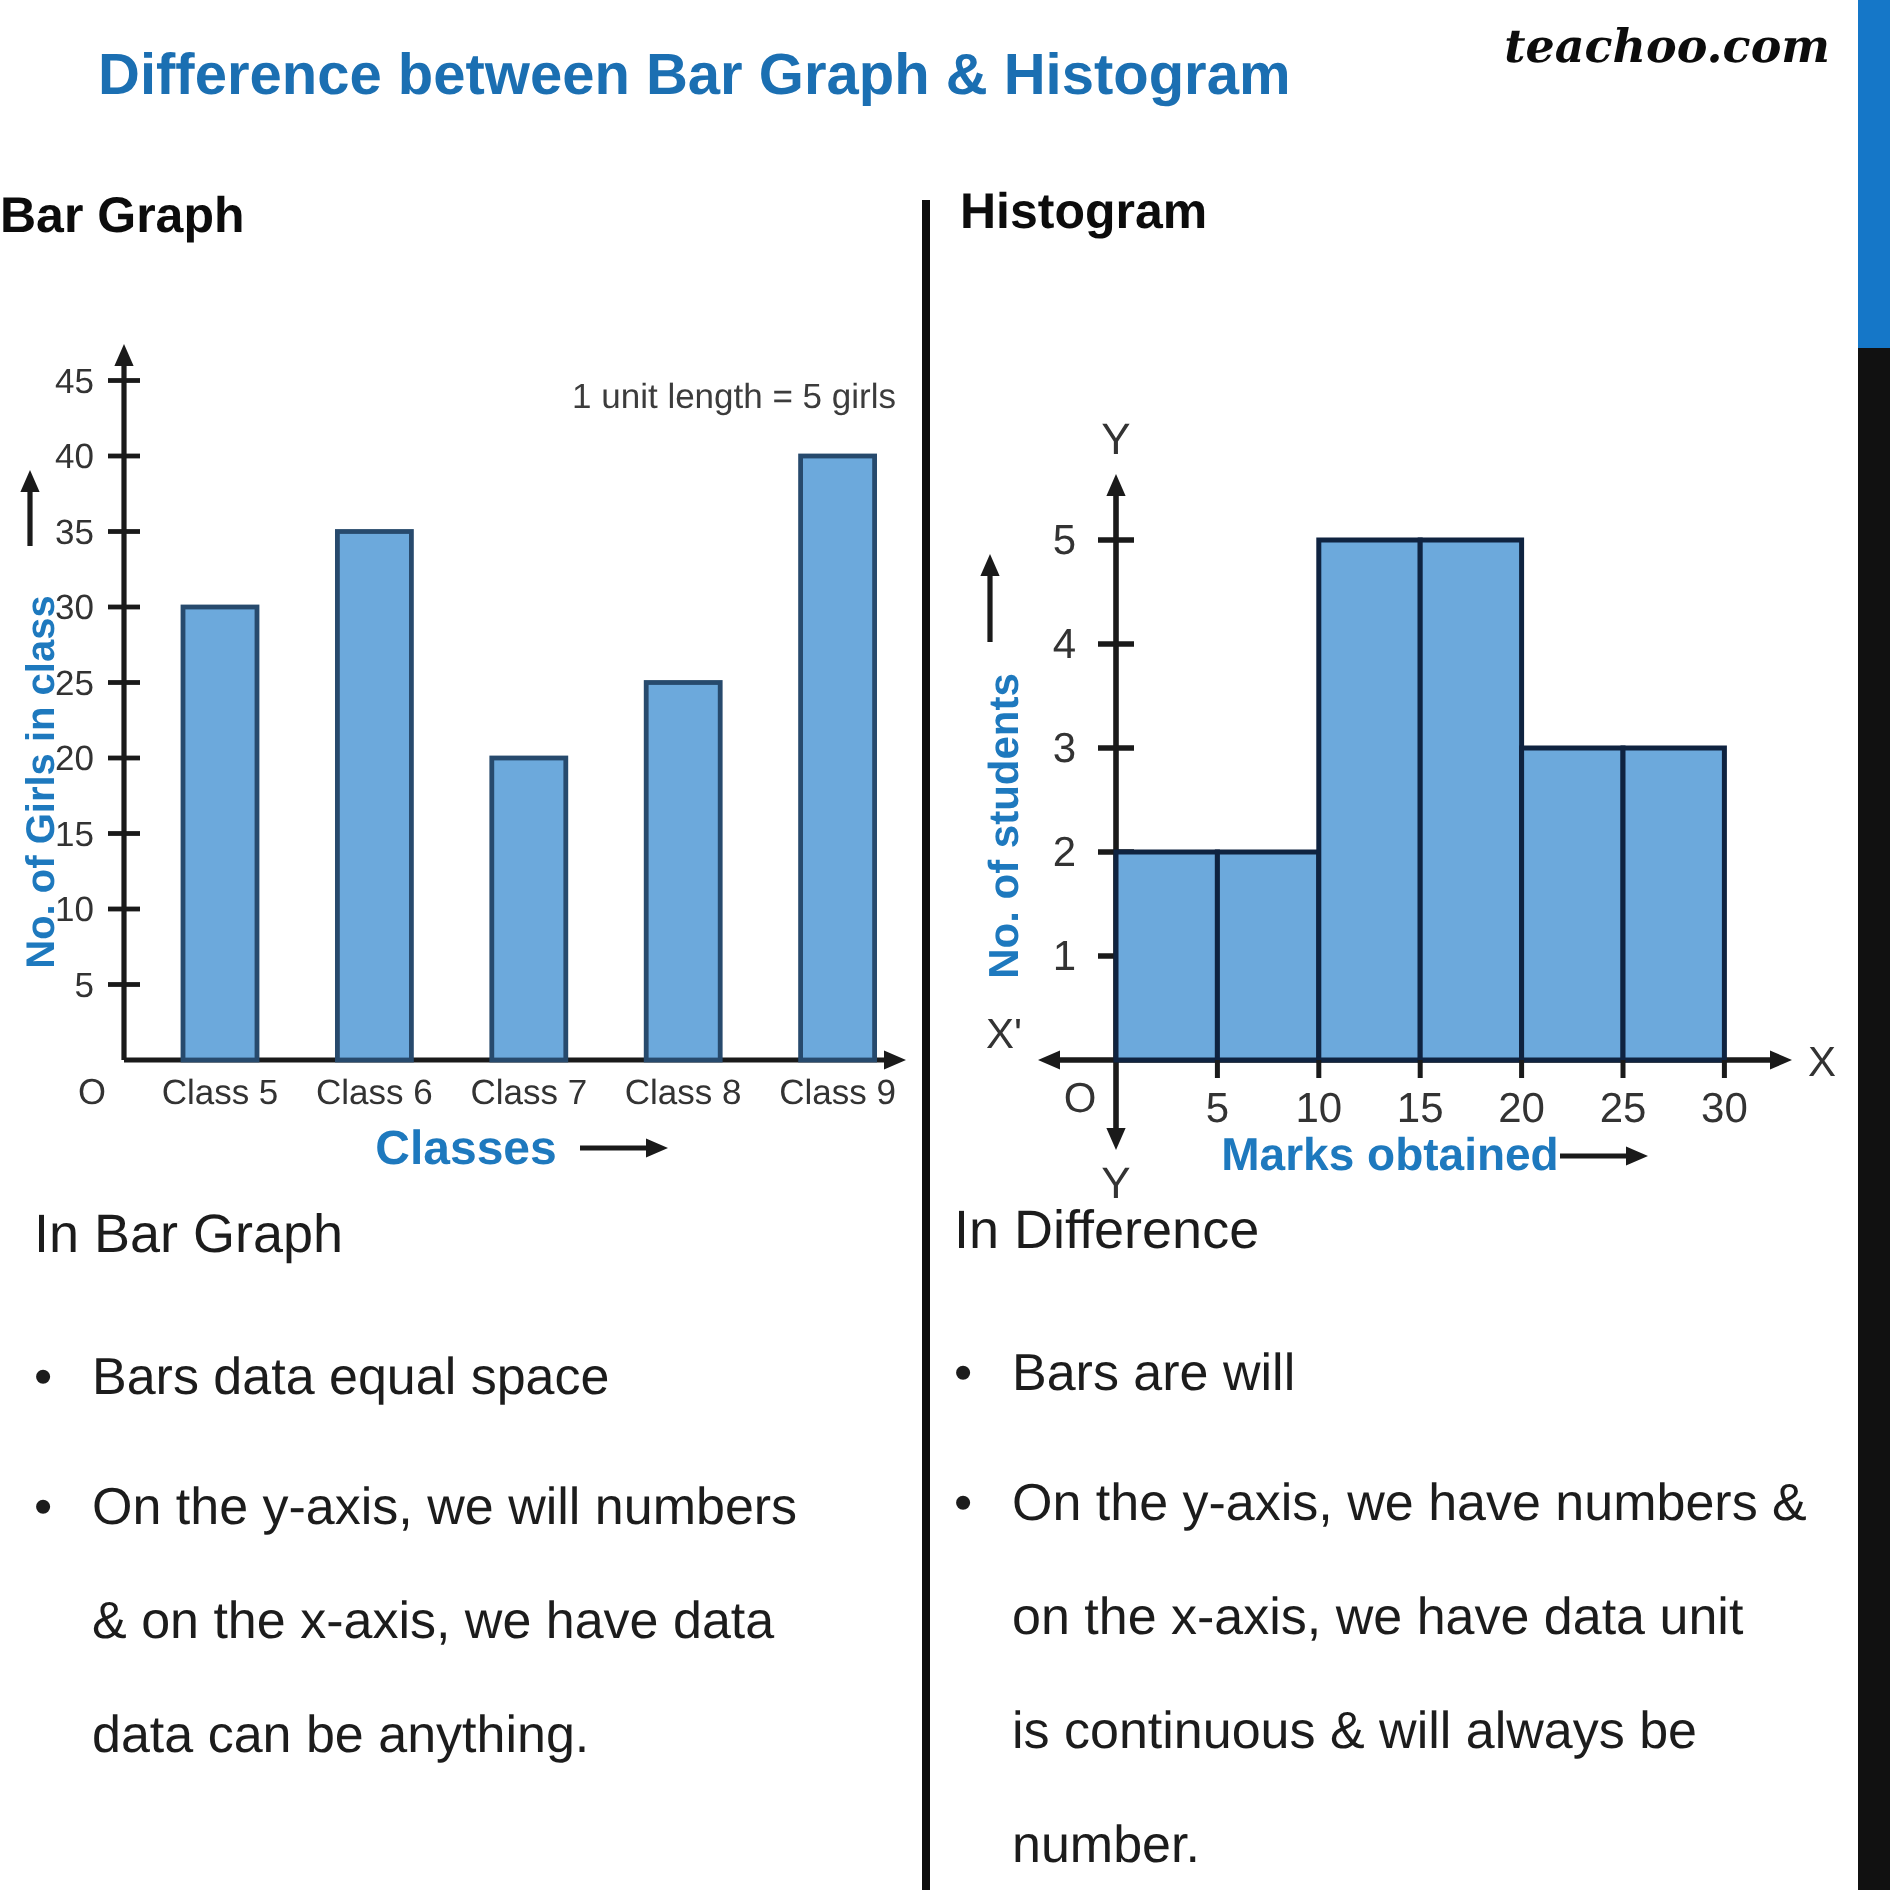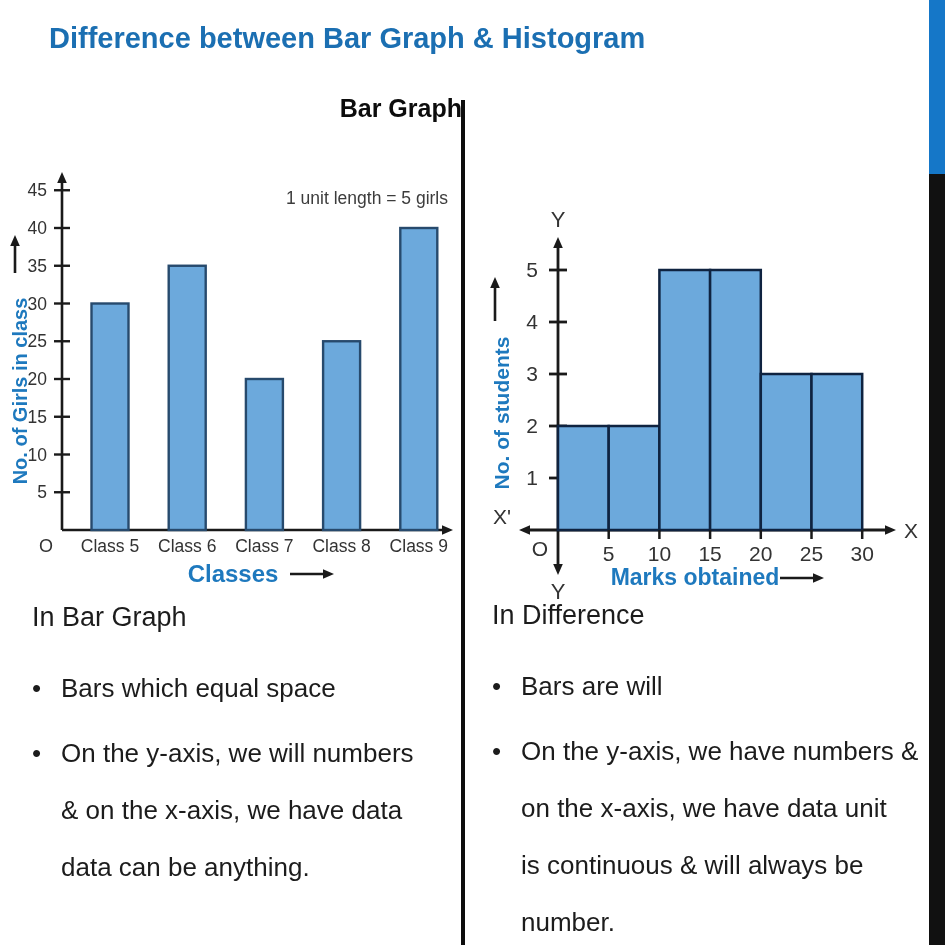--- a/index.html
+++ b/index.html
@@ -13,45 +13,47 @@
   }
   .watermark{
     position:absolute; right:30px; top:10px;
     font-family:"DejaVu Serif", serif; font-style:italic; font-weight:bold;
     font-size:23px; color:#0c0c0c;
   }
   .stripe-blue{ position:absolute; left:929px; top:0; width:16px; height:174px; }
   .stripe-black{ position:absolute; left:929px; top:174px; width:16px; height:771px; }
   .divider{ position:absolute; left:461px; top:100px; width:4px; height:845px; background:#0d0d0d; }
   .col-header{
-    position:absolute; top:94px; font-size:25px; font-weight:bold; color:#0c0c0c; text-align:right;
+    position:absolute; top:94px; font-size:25px; font-weight:bold; color:#0c0c0c; text-align:left;
   }
   .col-header.left{ left:0; width:462px; }
   .col-header.right{ left:480px; top:92px; width:465px; }
   .chart-svg{ position:absolute; }
   #svg-bargraph{ left:0; top:168px; }
   #svg-histogram{ left:470px; top:195px; }
-  .text-col{ position:absolute; color:#1c1c1c;margin-left:15px; }
+  .text-col{ position:absolute; color:#1c1c1c; }
   .text-col.left{ left:17px; top:600px; width:445px; }
   .text-col.right{ left:477px; top:598px; width:462px; }
   .section-heading{ font-size:27px; line-height:34px; margin:0 0 26px 0; font-weight:normal; }
   .bullet{ display:flex; font-size:26px; line-height:57px; margin-bottom:8px; }
   .bullet .dot{ width:29px; flex:none; }
   svg text{ font-family:"Liberation Sans", sans-serif; }
 </style>
 </head>
 <body>
 
 <div class="page">
   <div class="main-title">Difference between Bar Graph &amp; Histogram</div>
+  <div class="watermark">teachoo.com</div>
   <div class="stripe-blue" style="background: rgb(21, 119, 200);"></div>
   <div class="stripe-black" style="background: rgb(17, 17, 17);"></div>
   <div class="divider"></div>
 
   <div class="col-header left">Bar Graph</div>
+  <div class="col-header right">Histogram</div>
 
   <svg id="svg-bargraph" class="chart-svg" width="462" height="440">
       <line x1="62" y1="14" x2="62" y2="362" stroke="#1A1A1A" stroke-width="2.6"></line>
       <polygon points="62,4 57.2,15 66.8,15" fill="#1A1A1A"></polygon>
       <line x1="62" y1="362" x2="446" y2="362" stroke="#1A1A1A" stroke-width="2.6"></line>
       <polygon points="453,362 442,357.2 442,366.8" fill="#1A1A1A"></polygon>
       <line x1="54" y1="324.25" x2="70" y2="324.25" stroke="#1A1A1A" stroke-width="2.4"></line>
       <text x="47" y="330.25" text-anchor="end" font-size="17.5" fill="#333333">5</text>
       <line x1="54" y1="286.5" x2="70" y2="286.5" stroke="#1A1A1A" stroke-width="2.4"></line>
       <text x="47" y="292.5" text-anchor="end" font-size="17.5" fill="#333333">10</text>
@@ -139,21 +141,21 @@
         <polygon points="136,-7 125,-11.8 125,-2.2" fill="#1A1A1A"></polygon>
       </g>
     </svg>
 
   <div class="text-col left">
     <p class="section-heading">In Bar Graph</p>
     <div id="bullets-left">
         <div class="bullet">
           <span class="dot">•</span>
           <div>
-            <div>Bars which equal space</div>
+            <div>Bars data equal space</div>
           </div>
         </div>
         <div class="bullet">
           <span class="dot">•</span>
           <div>
             <div>On the y-axis, we will numbers</div>
             <div>&amp; on the x-axis, we have data</div>
             <div>data can be anything.</div>
           </div>
         </div>

